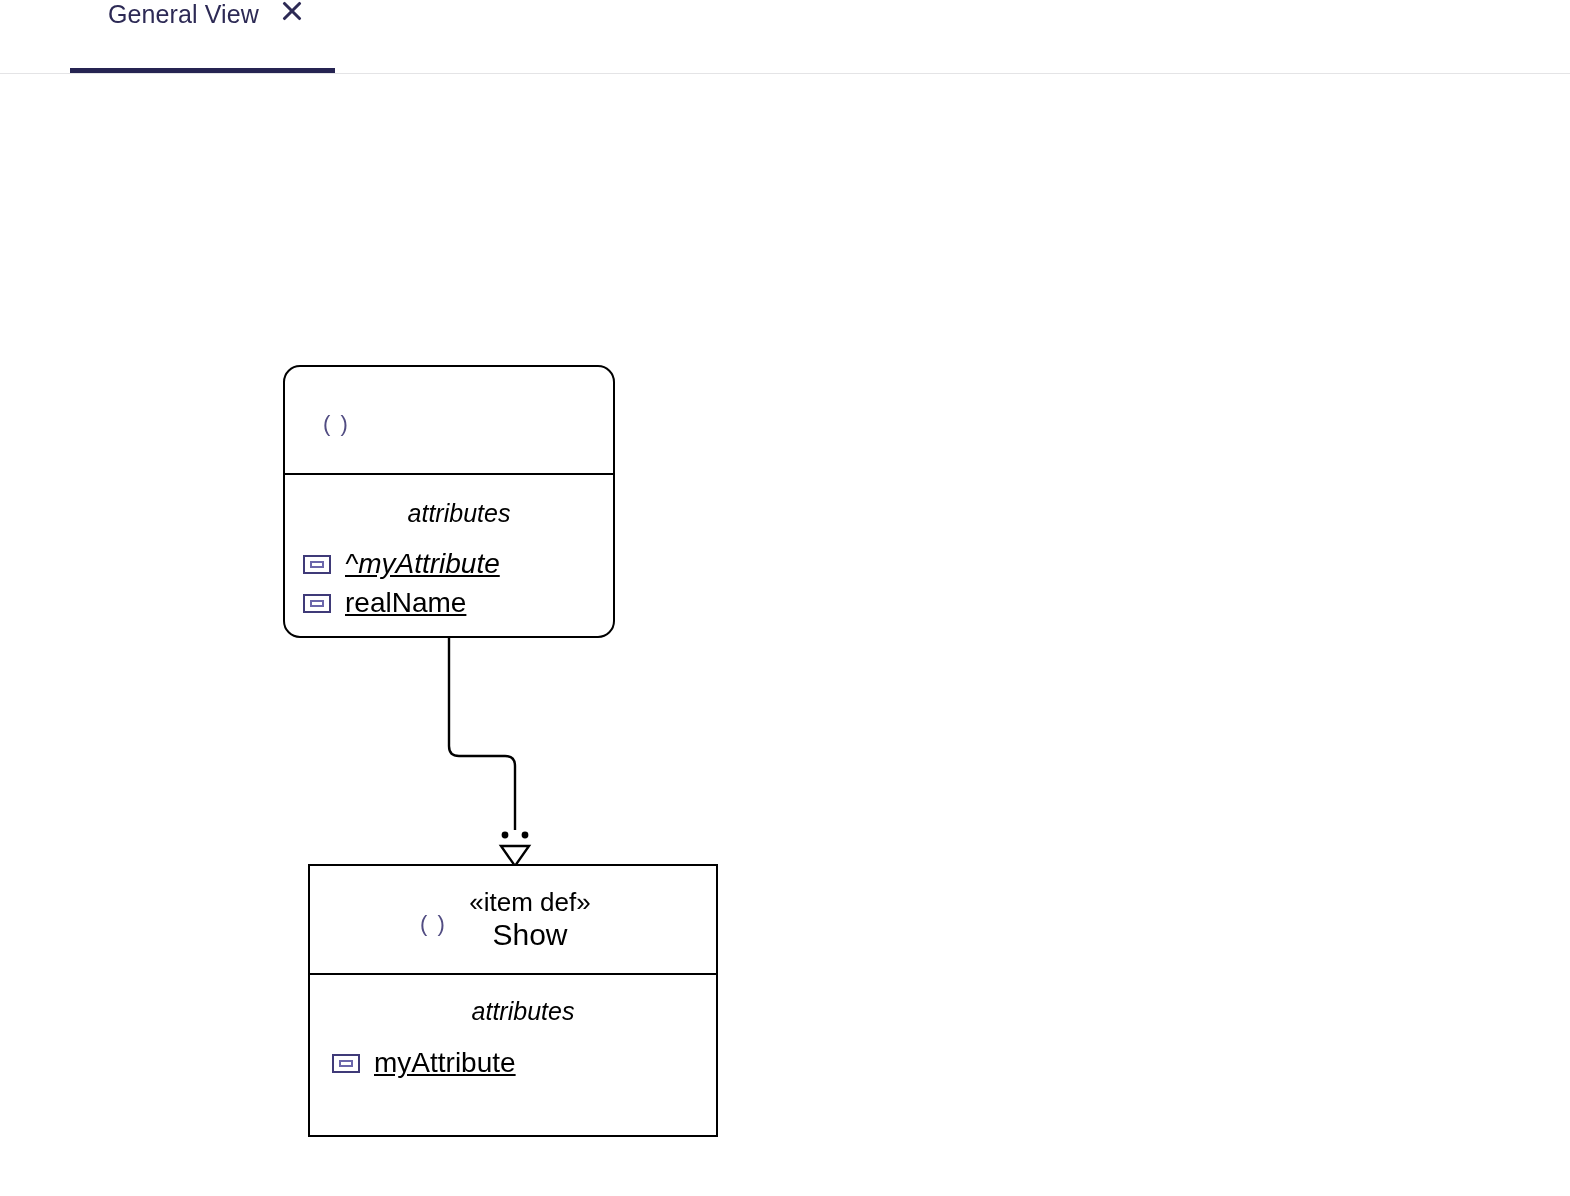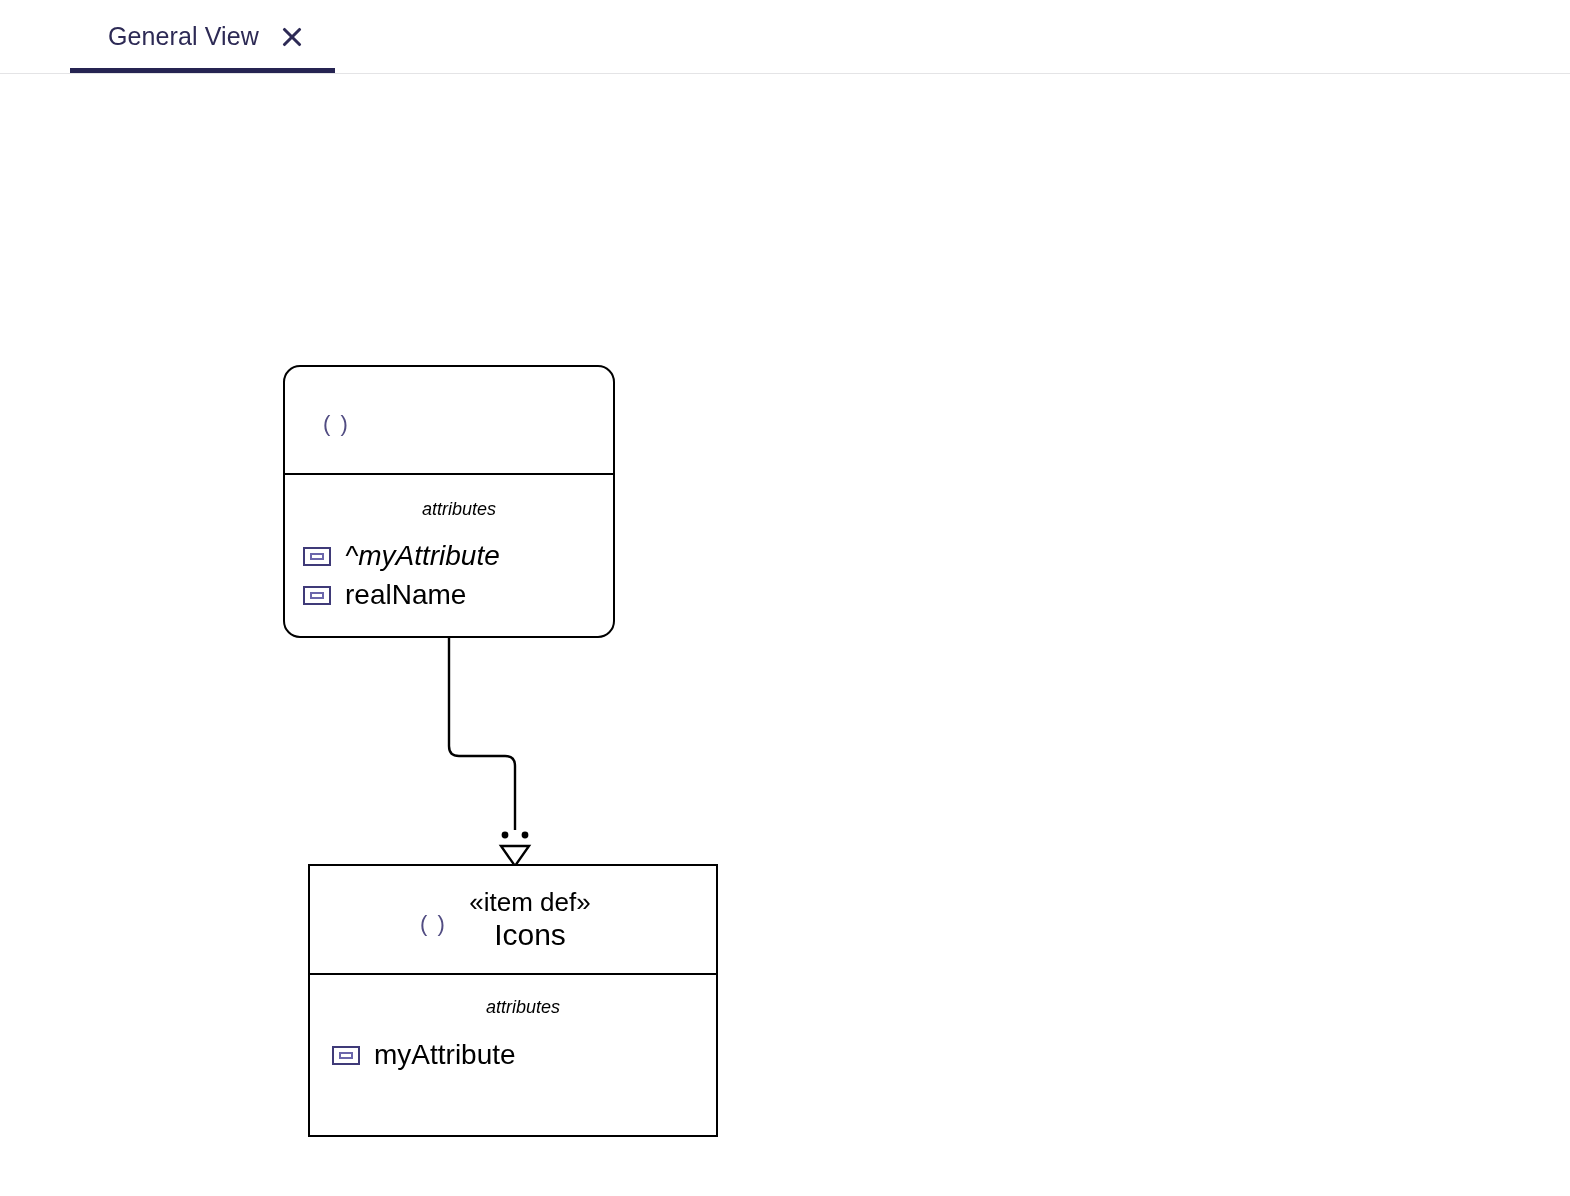--- a/index.html
+++ b/index.html
@@ -24,21 +24,20 @@
     height: 74px;
     background: #ffffff;
     border-bottom: 1px solid #e4e4e6;
     box-sizing: border-box;
   }
   #tab-bar .tab {
     position: absolute;
     left: 70px; top: 0;
     height: 73px;
     display: flex;
-    align-items: center;
     gap: 22px;
     padding: 0 18px 0 38px;
     box-sizing: border-box;
     cursor: pointer;
   }
   #tab-bar .tab .tab-label {
     font-size: 25px;
     color: #2d2a55;
     letter-spacing: 0.1px;
     white-space: nowrap;
@@ -201,34 +200,35 @@
     background: #000000;
     flex: 0 0 auto;
   }
   .node-body {
     position: relative;
     flex: 1 1 auto;
     box-sizing: border-box;
   }
   .compartment-title {
     text-align: center;
-    font-size: 18px;
+    font-size: 25px;
     font-style: italic;
     color: #000000;
     margin-left: 20px;
   }
   .member-row {
     display: flex;
     align-items: center;
     gap: 14px;
   }
   .member-label {
     font-size: 28px;
     color: #000000;
     white-space: nowrap;
+    text-decoration: underline;
   }
   .member-label.inherited {
     font-style: italic;
   }
   .attr-icon {
     width: 28px; height: 19px;
     box-sizing: border-box;
     border: 2px solid #3f3a78;
     background: #ffffff;
     display: flex;
@@ -406,21 +406,21 @@
         <span class="member-label">realName</span>
       </div>
     </div>
   </div>
 
   <div class="node" style="left:308px; top:790px; width:410px; height:273px;">
     <div class="node-head" style="height:107px;">
       <span class="paren-icon" style="left:110px; top:45px;">( )</span>
       <div class="head-text" style="padding-left:34px;">
         <div class="stereotype">«item def»</div>
-        <div class="node-title">Icons</div>
+        <div class="node-title">Show</div>
       </div>
     </div>
     <div class="compartment-divider"></div>
     <div class="node-body">
       <div class="compartment-title" style="margin-top:22px;">attributes</div>
       <div class="member-row" style="margin-top:21px; padding-left:22px;text-align:center;">
         <span class="attr-icon">
             <i></i>
           </span>
         <span class="member-label">myAttribute</span>

